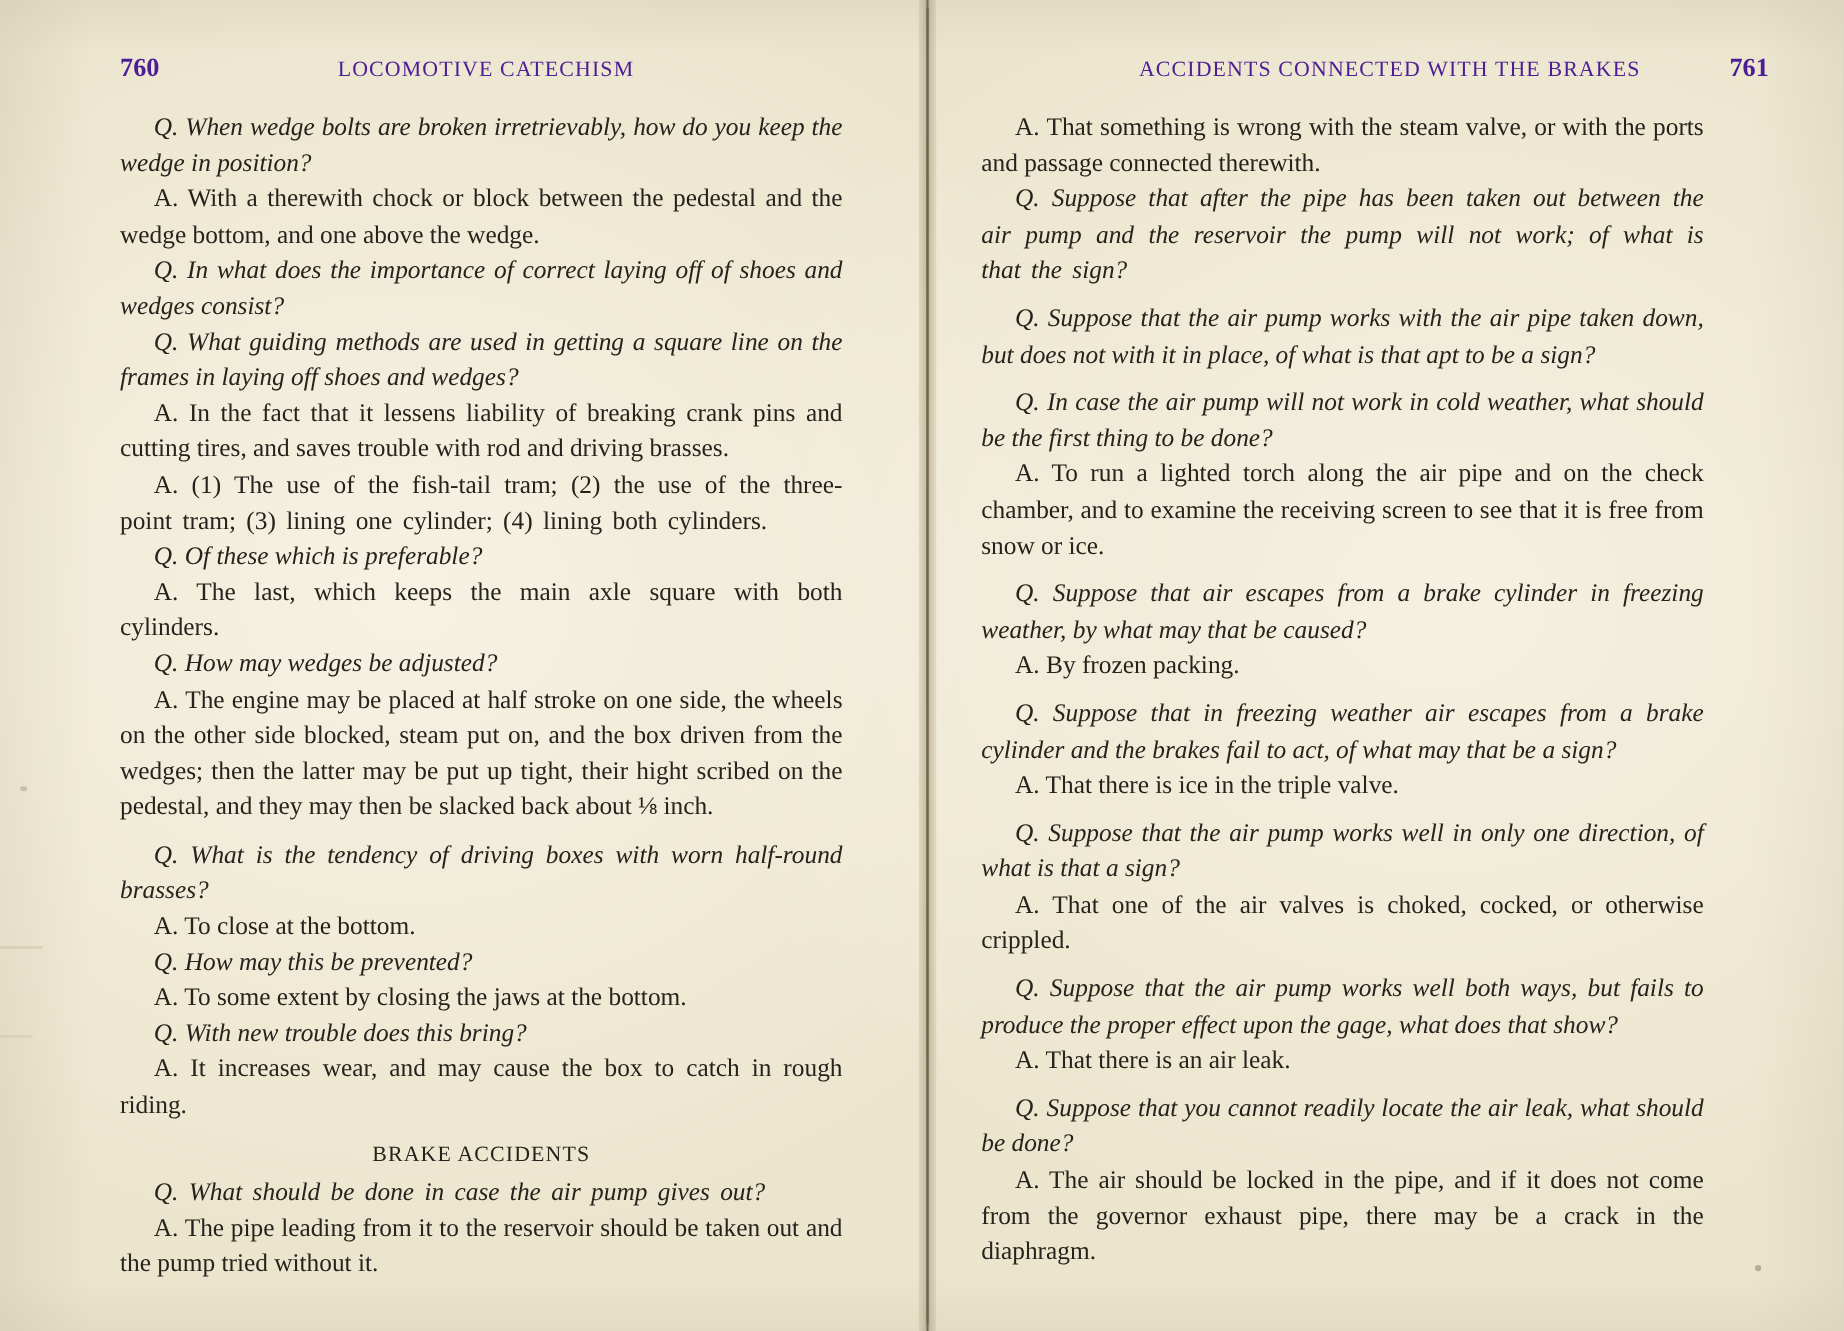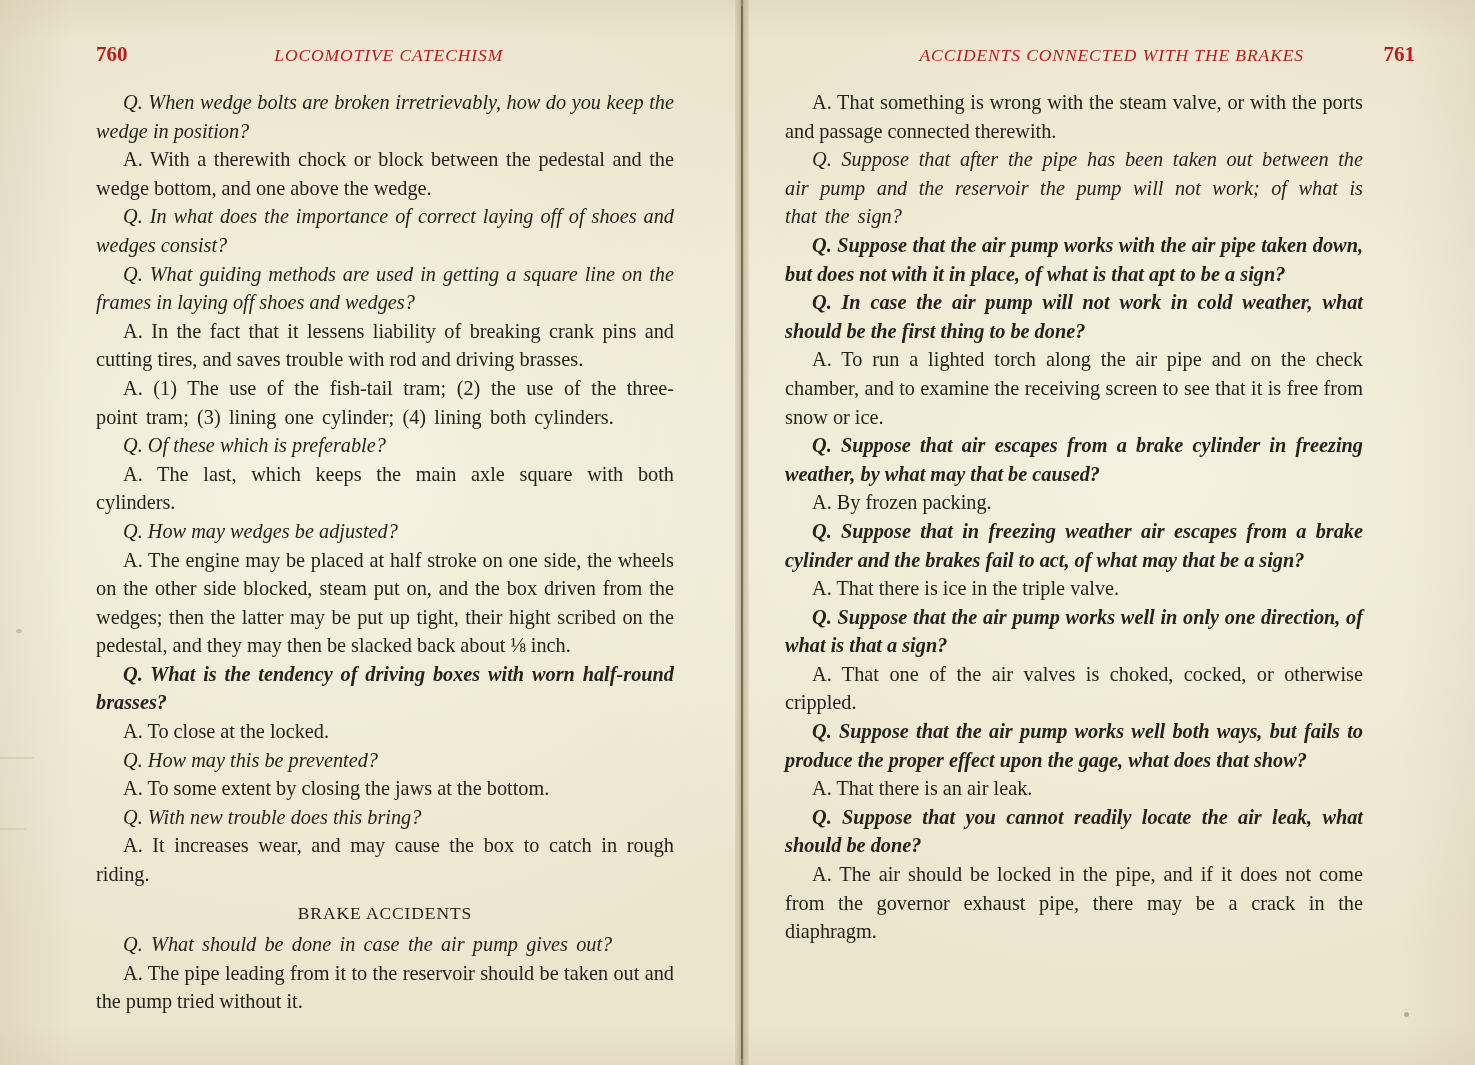--- a/index.html
+++ b/index.html
@@ -64,38 +64,37 @@
   .running-head {
     position: absolute;
     top: 42px;
     height: 24px;
     display: flex;
     align-items: baseline;
     font-size: 17.5px;
     letter-spacing: 0.9px;
     font-variant: small-caps;
     text-transform: uppercase;
-    color: #b91c1c;
+    color: #4c1d95;
   }
   .page.left .running-head  { left: 96px; width: 580px; }
   .page.right .running-head { left: 155px; width: 545px; }
 
   .folio {
     font-size: 21px;
     font-weight: bold;
     letter-spacing: 0px;
     font-variant: normal;
     text-transform: none;
   }
   .head-title {
     flex: 1;
     text-align: center;
     font-size: 17.5px;
     font-weight: normal;
-    font-style: italic;
   }
   .page.left .head-title  { padding-right: 26px; }
   .page.right .head-title { padding-left: 0px; padding-right: 30px; }
 
   .column {
     position: absolute;
     top: 88px;
     font-size: 20.3px;
     line-height: 28.6px;
     text-align: justify;
@@ -110,21 +109,21 @@
     text-indent: 27px;
     hyphens: none;
   }
   p.q {
     font-style: italic;
   }
   p.a {
     font-style: normal;
   }
   p.gap {
-    font-weight: bold;
+    margin-top: 10px;
   }
   .section-head {
     margin: 10px 0 3px 0;
     text-align: center;
     font-weight: normal;
     font-size: 17.5px;
     letter-spacing: 0.9px;
     text-indent: 0;
     font-style: normal;
   }
@@ -162,21 +161,21 @@
       <p class="qa a">A. With a therewith chock or block between the pedestal and the wedge bottom, and one above the wedge.</p>
       <p class="qa q">Q. In what does the importance of correct laying off of shoes and wedges consist?</p>
       <p class="qa q">Q. What guiding methods are used in getting a square line on the frames in laying off shoes and wedges?</p>
       <p class="qa a">A. In the fact that it lessens liability of breaking crank pins and cutting tires, and saves trouble with rod and driving brasses.</p>
       <p class="qa a loose">A. (1) The use of the fish-tail tram; (2) the use of the three-point tram;   (3) lining  one  cylinder;   (4) lining both cylinders.</p>
       <p class="qa q">Q. Of these which is preferable?</p>
       <p class="qa a loose">A. The last, which keeps the main axle square with both cylinders.</p>
       <p class="qa q">Q. How may wedges be adjusted?</p>
       <p class="qa a">A. The engine may be placed at half stroke on one side, the wheels on the other side blocked, steam put on, and the box driven from the wedges; then the latter may be put up tight, their hight scribed on the pedestal, and they may then be slacked back about ⅛ inch.</p>
       <p class="qa q gap">Q. What is the tendency of driving boxes with worn half-round brasses?</p>
-      <p class="qa a">A. To close at the locked.</p>
+      <p class="qa a">A. To close at the bottom.</p>
       <p class="qa q">Q. How may this be prevented?</p>
       <p class="qa a">A. To some extent by closing the jaws at the bottom.</p>
       <p class="qa q">Q. With new trouble does this bring?</p>
       <p class="qa a">A. It increases wear, and may cause the box to catch in rough riding.</p>
       <p class="section-head">BRAKE ACCIDENTS</p>
       <p class="qa q loose">Q. What should be done in case the air pump gives out?</p>
       <p class="qa a">A. The pipe leading from it to the reservoir should be taken out and the pump tried without it.</p>
     </div>
   </div>
 

